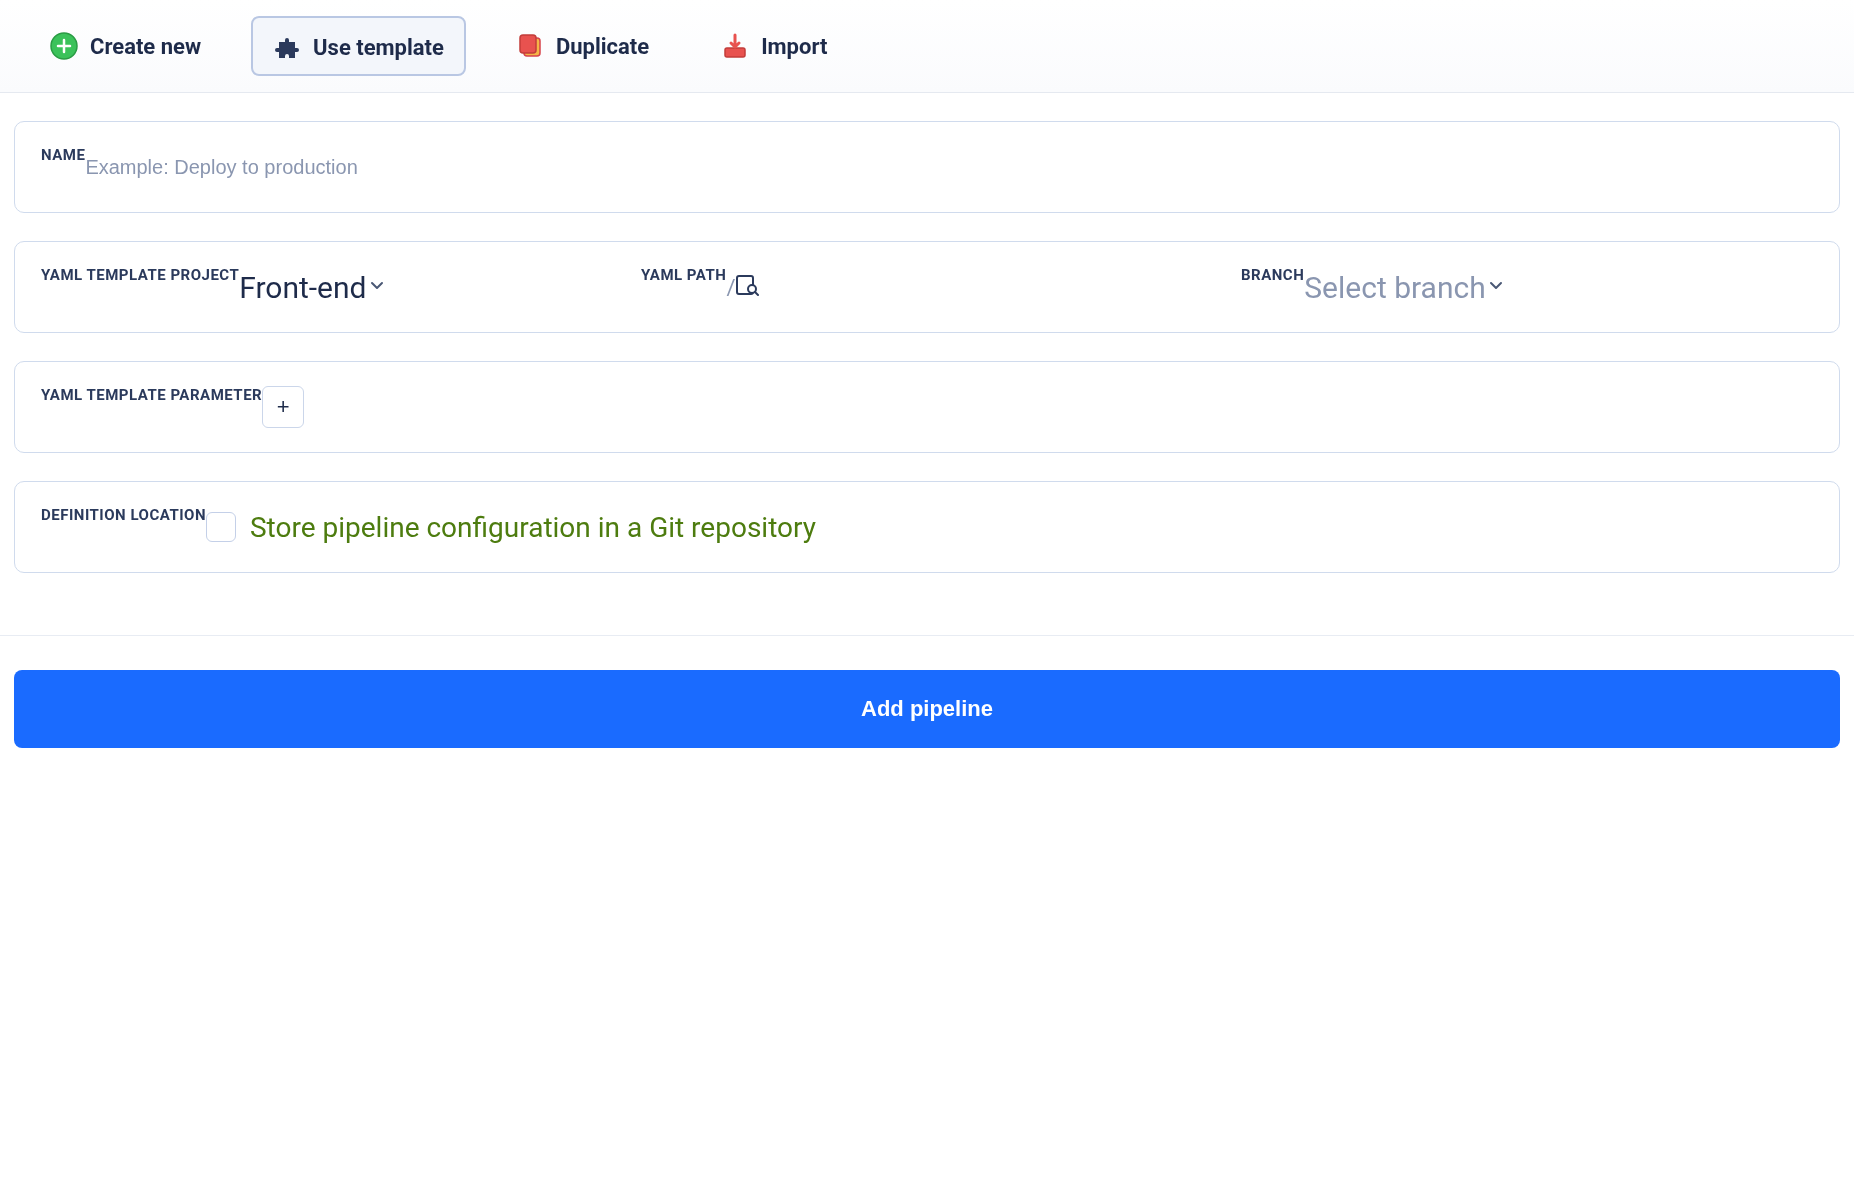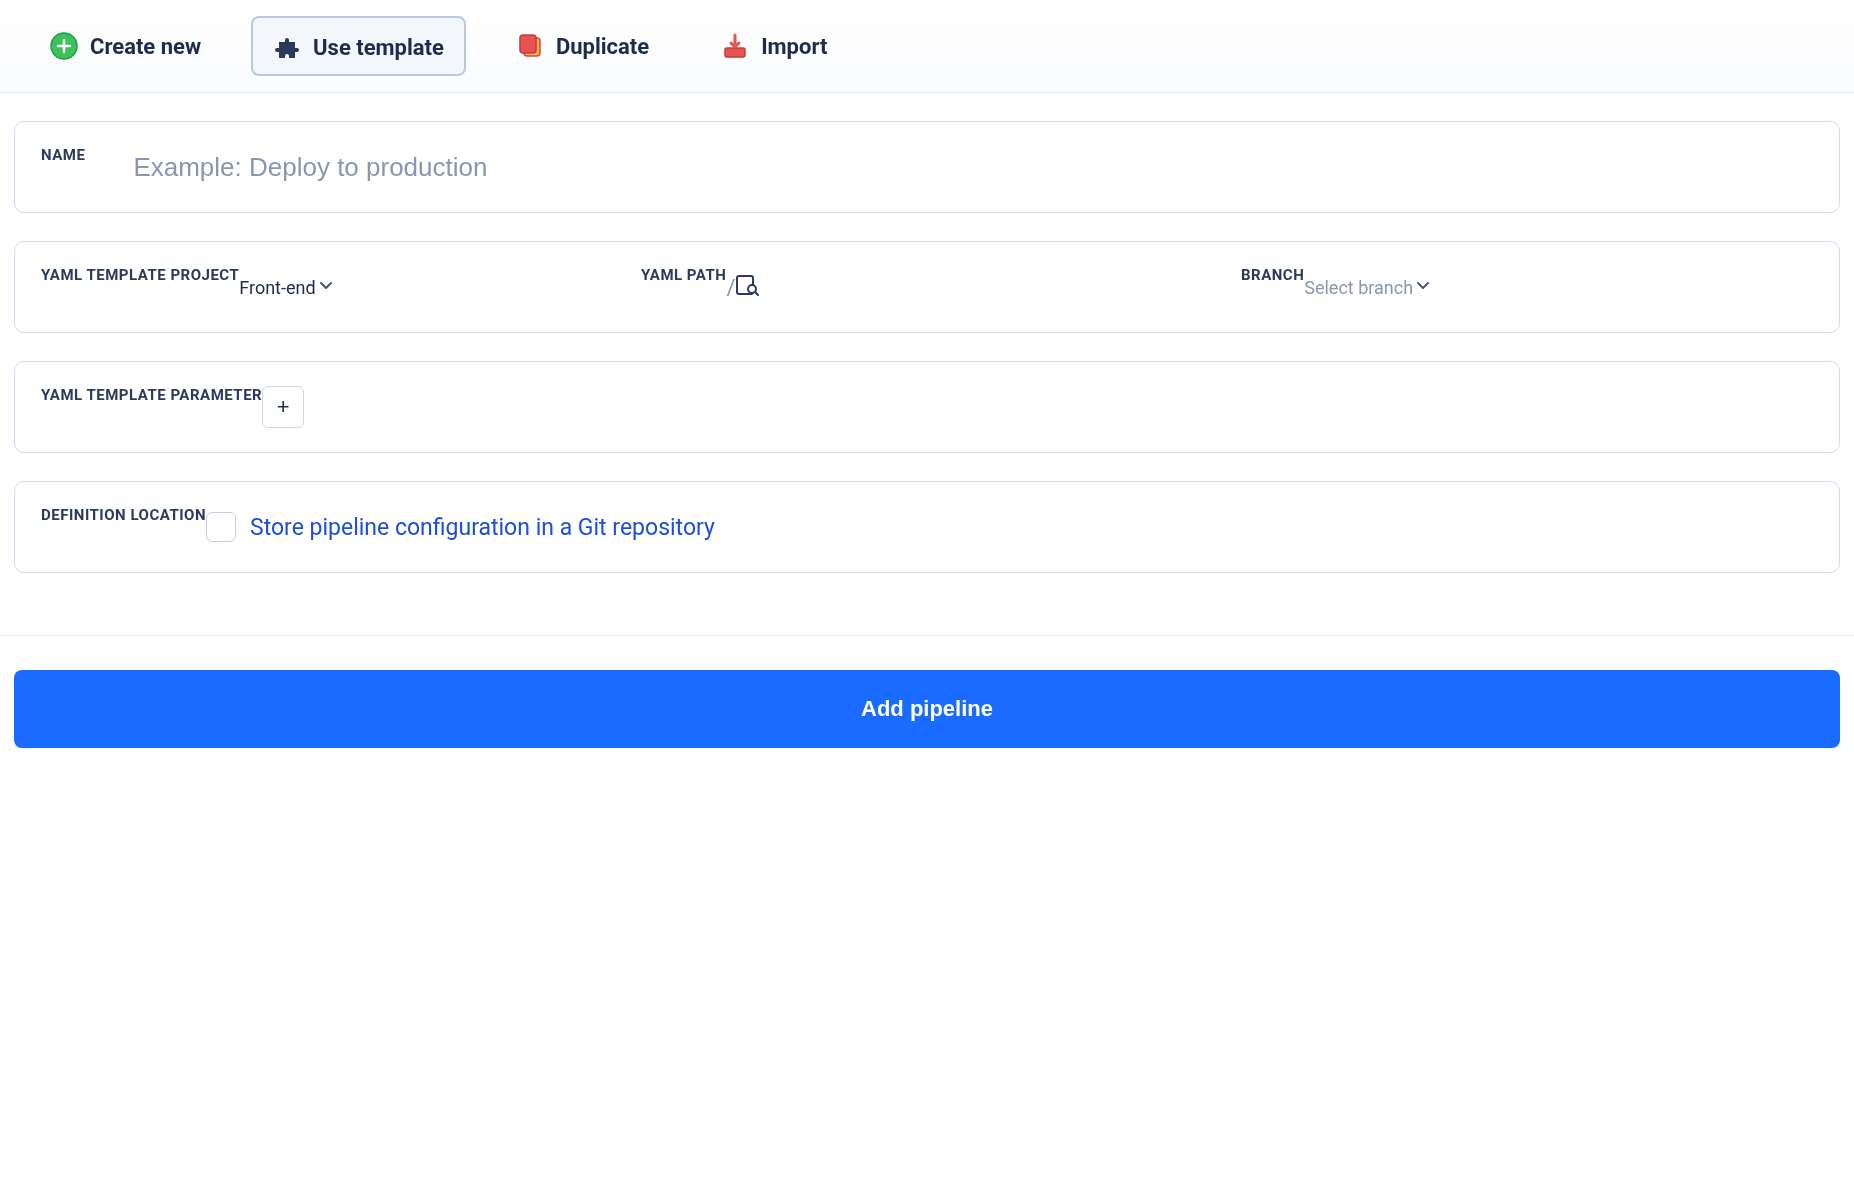--- a/index.html
+++ b/index.html
@@ -67,36 +67,35 @@
     .field-label {
       font-size: 15px;
       font-weight: 700;
       letter-spacing: 0.5px;
       color: #2b3a5c;
       margin-bottom: 24px;
     }
     .field-input {
       border: none;
       outline: none;
-      font-size: 26px;
+      font-size: 20px;
       color: #1e2b4a;
       background: transparent;
       width: 100%;
-      margin-left: 48px;
     }
     .field-input::placeholder {
       color: #8a96b0;
     }
     .select-wrap {
       display: flex;
       align-items: center;
       justify-content: space-between;
     }
     .select-value {
-      font-size: 18px;
+      font-size: 30px;
       color: #1e2b4a;
     }
     .select-placeholder {
       color: #8a96b0;
     }
     .chevron {
       color: #4a5875;
     }
     .yaml-path-wrap {
       display: flex;
@@ -130,22 +129,22 @@
     }
     .checkbox {
       width: 30px;
       height: 30px;
       border: 1.5px solid #c4d0e8;
       border-radius: 6px;
       background: #ffffff;
       cursor: pointer;
     }
     .checkbox-label {
-      font-size: 23px;
-      color: #1d4ed8;
+      font-size: 28px;
+      color: #4d7c0f;
     }
     .bottom-divider {
       border-top: 1px solid #e8ecf3;
       margin-top: 14px;
     }
     .submit-wrap {
       padding: 34px 14px 20px 14px;
     }
     .submit-btn {
       width: 100%;

